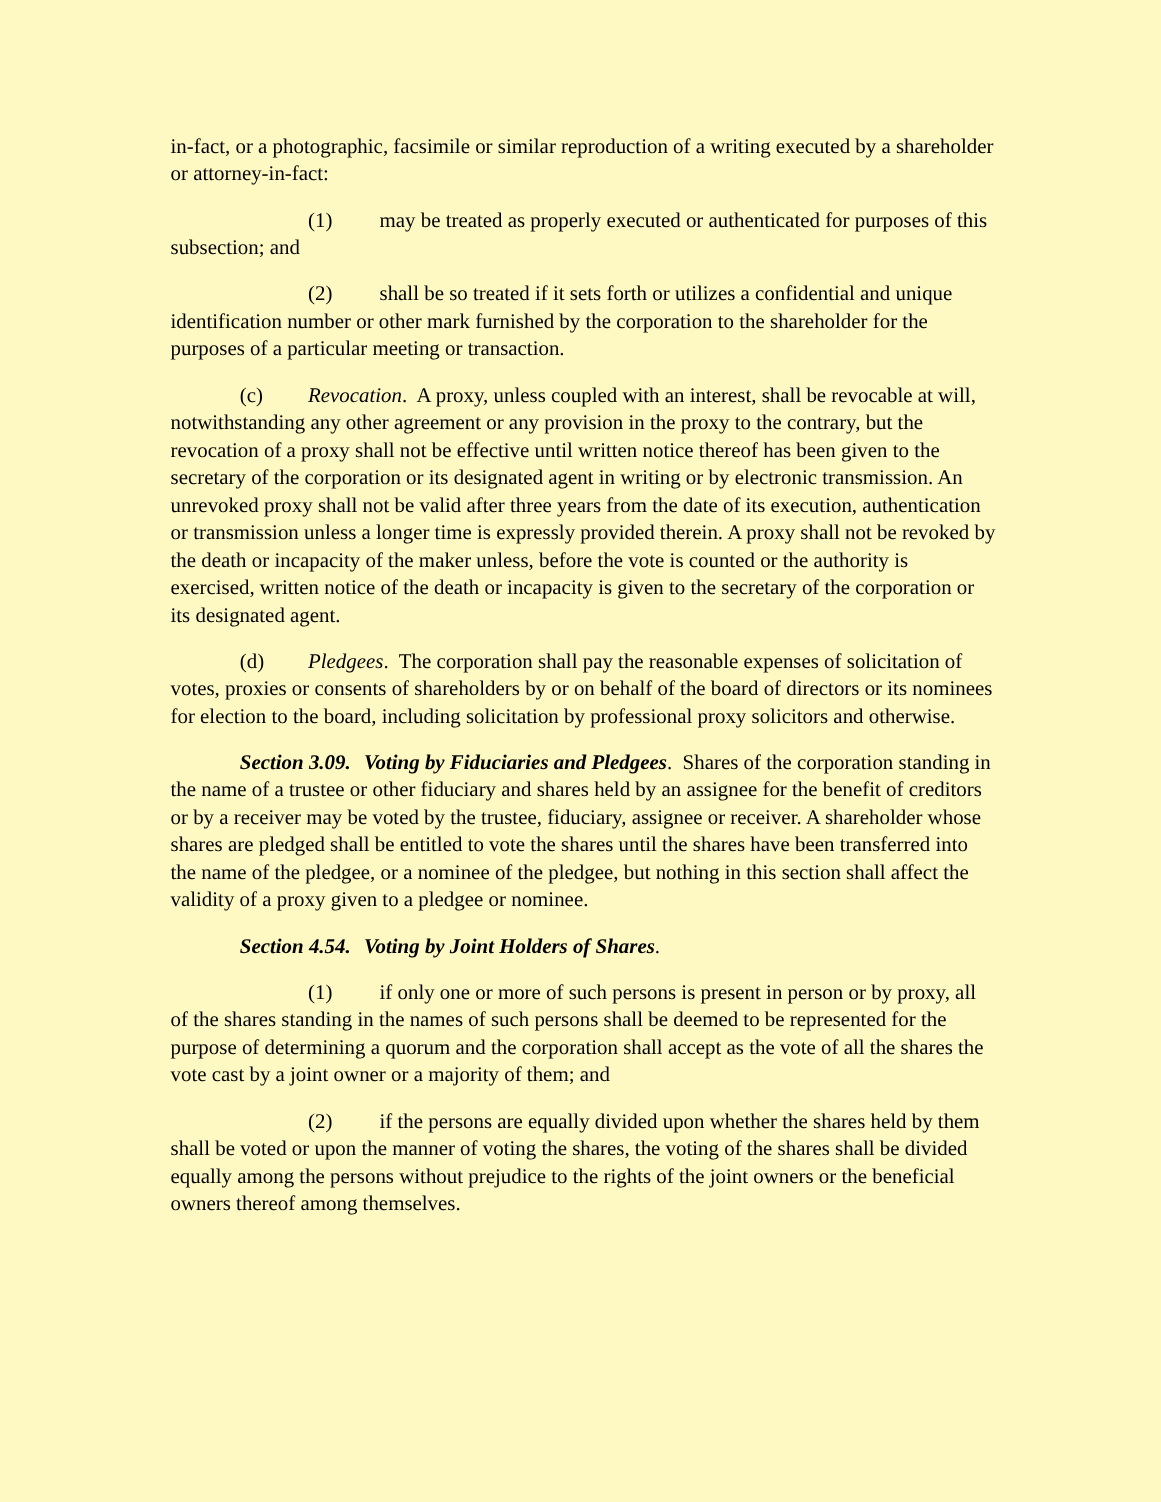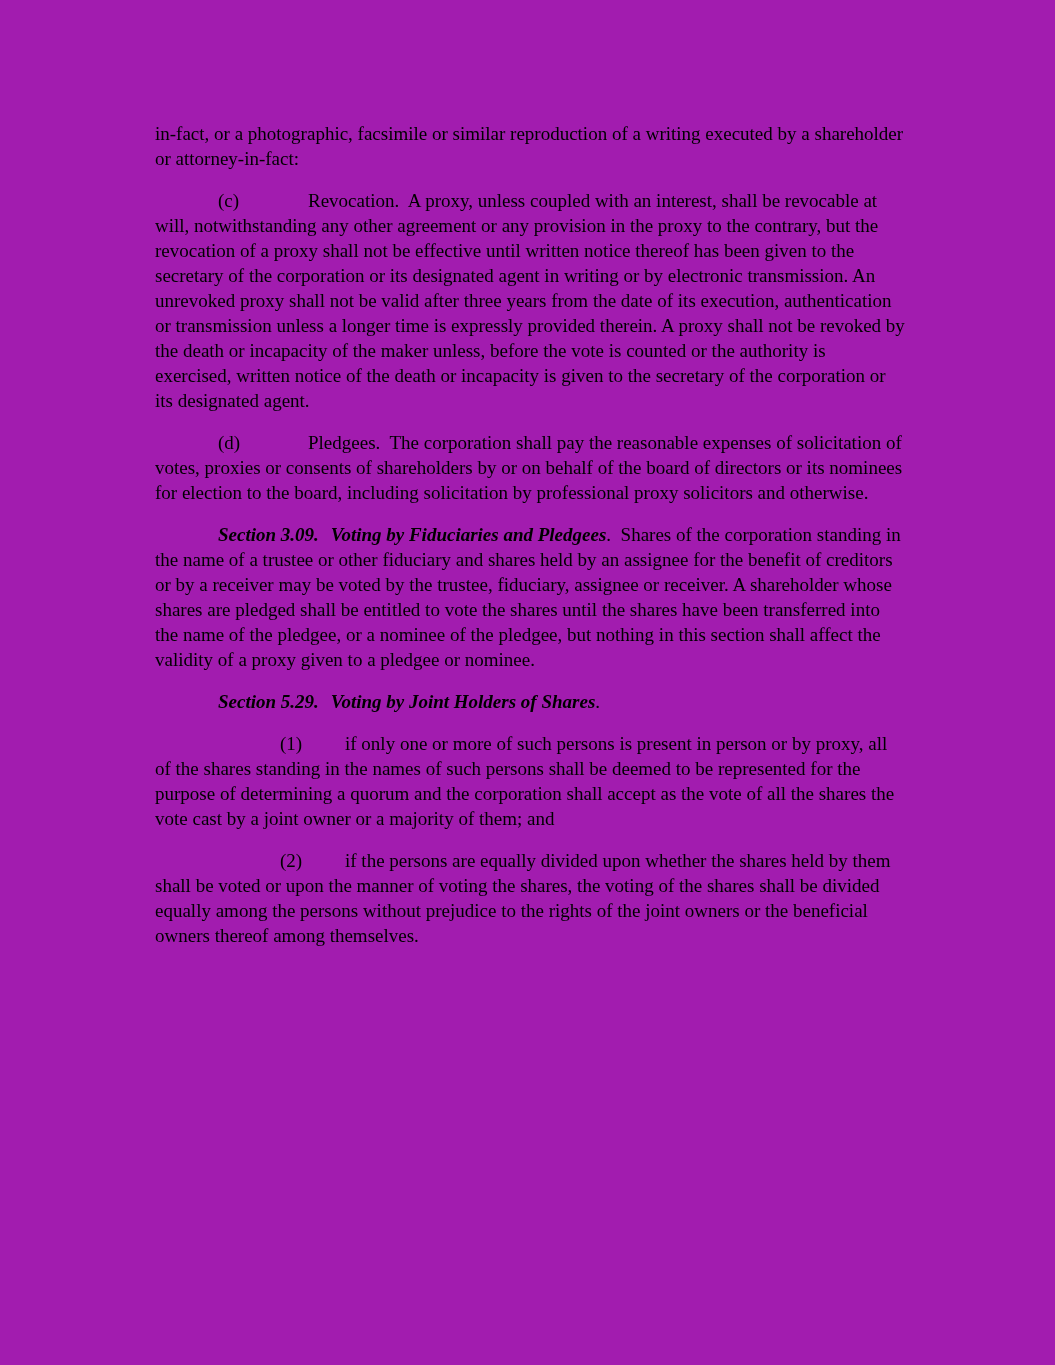--- a/index.html
+++ b/index.html
@@ -5,21 +5,21 @@
   html, body {
     margin: 0;
     padding: 0;
     background: #ffffff;
   }
   .page {
     position: relative;
     width: 1055px;
     height: 1365px;
     box-sizing: border-box;
-    background: #a21caf;
+    background: #fef9c3;
     padding: 121px 150px 0 155px;
     font-family: "Liberation Serif", "DejaVu Serif", serif;
     font-size: 19px;
     line-height: 25px;
     color: #000000;
     overflow: hidden;
   }
   .para {
     margin: 0 0 17px 0;
     white-space: pre-wrap;
@@ -33,29 +33,31 @@
     text-indent: 0;
   }
   .label.l1 { width: 62px; }
   .label.l2 { width: 65px; }
   .gap {
     display: inline-block;
     width: 12px;
     text-indent: 0;
   }
   .n  { font-style: normal; font-weight: normal; }
-  .i  { font-weight: normal; margin-left: 28px; }
+  .i  { font-style: italic; font-weight: normal; }
   .bi { font-style: italic; font-weight: bold; }
 </style>
 </head>
 <body>
 
 <div class="page">
   <div>
       <p class="para indent-0"><span class="n">in-fact, or a photographic, facsimile or similar reproduction of a writing executed by a shareholder or attorney-in-fact:</span></p>
+      <p class="para indent-2"><span class="label l2">(1)</span><span class="n">may be treated as properly executed or authenticated for purposes of this subsection; and</span></p>
+      <p class="para indent-2"><span class="label l2">(2)</span><span class="n">shall be so treated if it sets forth or utilizes a confidential and unique identification number or other mark furnished by the corporation to the shareholder for the purposes of a particular meeting or transaction.</span></p>
       <p class="para indent-1"><span class="label l1">(c)</span><span class="i">Revocation</span><span class="n">.  A proxy, unless coupled with an interest, shall be revocable at will, notwithstanding any other agreement or any provision in the proxy to the contrary, but the revocation of a proxy shall not be effective until written notice thereof has been given to the secretary of the corporation or its designated agent in writing or by electronic transmission. An unrevoked proxy shall not be valid after three years from the date of its execution, authentication or transmission unless a longer time is expressly provided therein. A proxy shall not be revoked by the death or incapacity of the maker unless, before the vote is counted or the authority is exercised, written notice of the death or incapacity is given to the secretary of the corporation or its designated agent.</span></p>
       <p class="para indent-1"><span class="label l1">(d)</span><span class="i">Pledgees</span><span class="n">.  The corporation shall pay the reasonable expenses of solicitation of votes, proxies or consents of shareholders by or on behalf of the board of directors or its nominees for election to the board, including solicitation by professional proxy solicitors and otherwise.</span></p>
       <p class="para indent-1"><span class="bi">Section 3.09.</span><span class="gap"></span><span class="bi">Voting by Fiduciaries and Pledgees</span><span class="n">.  Shares of the corporation standing in the name of a trustee or other fiduciary and shares held by an assignee for the benefit of creditors or by a receiver may be voted by the trustee, fiduciary, assignee or receiver. A shareholder whose shares are pledged shall be entitled to vote the shares until the shares have been transferred into the name of the pledgee, or a nominee of the pledgee, but nothing in this section shall affect the validity of a proxy given to a pledgee or nominee.</span></p>
-      <p class="para indent-1"><span class="bi">Section 5.29.</span><span class="gap"></span><span class="bi">Voting by Joint Holders of Shares</span><span class="n">.</span></p>
+      <p class="para indent-1"><span class="bi">Section 4.54.</span><span class="gap"></span><span class="bi">Voting by Joint Holders of Shares</span><span class="n">.</span></p>
       <p class="para indent-2"><span class="label l2">(1)</span><span class="n">if only one or more of such persons is present in person or by proxy, all of the shares standing in the names of such persons shall be deemed to be represented for the purpose of determining a quorum and the corporation shall accept as the vote of all the shares the vote cast by a joint owner or a majority of them; and</span></p>
       <p class="para indent-2"><span class="label l2">(2)</span><span class="n">if the persons are equally divided upon whether the shares held by them shall be voted or upon the manner of voting the shares, the voting of the shares shall be divided equally among the persons without prejudice to the rights of the joint owners or the beneficial owners thereof among themselves.</span></p>
     </div>
 </div>
 
 </body></html>

